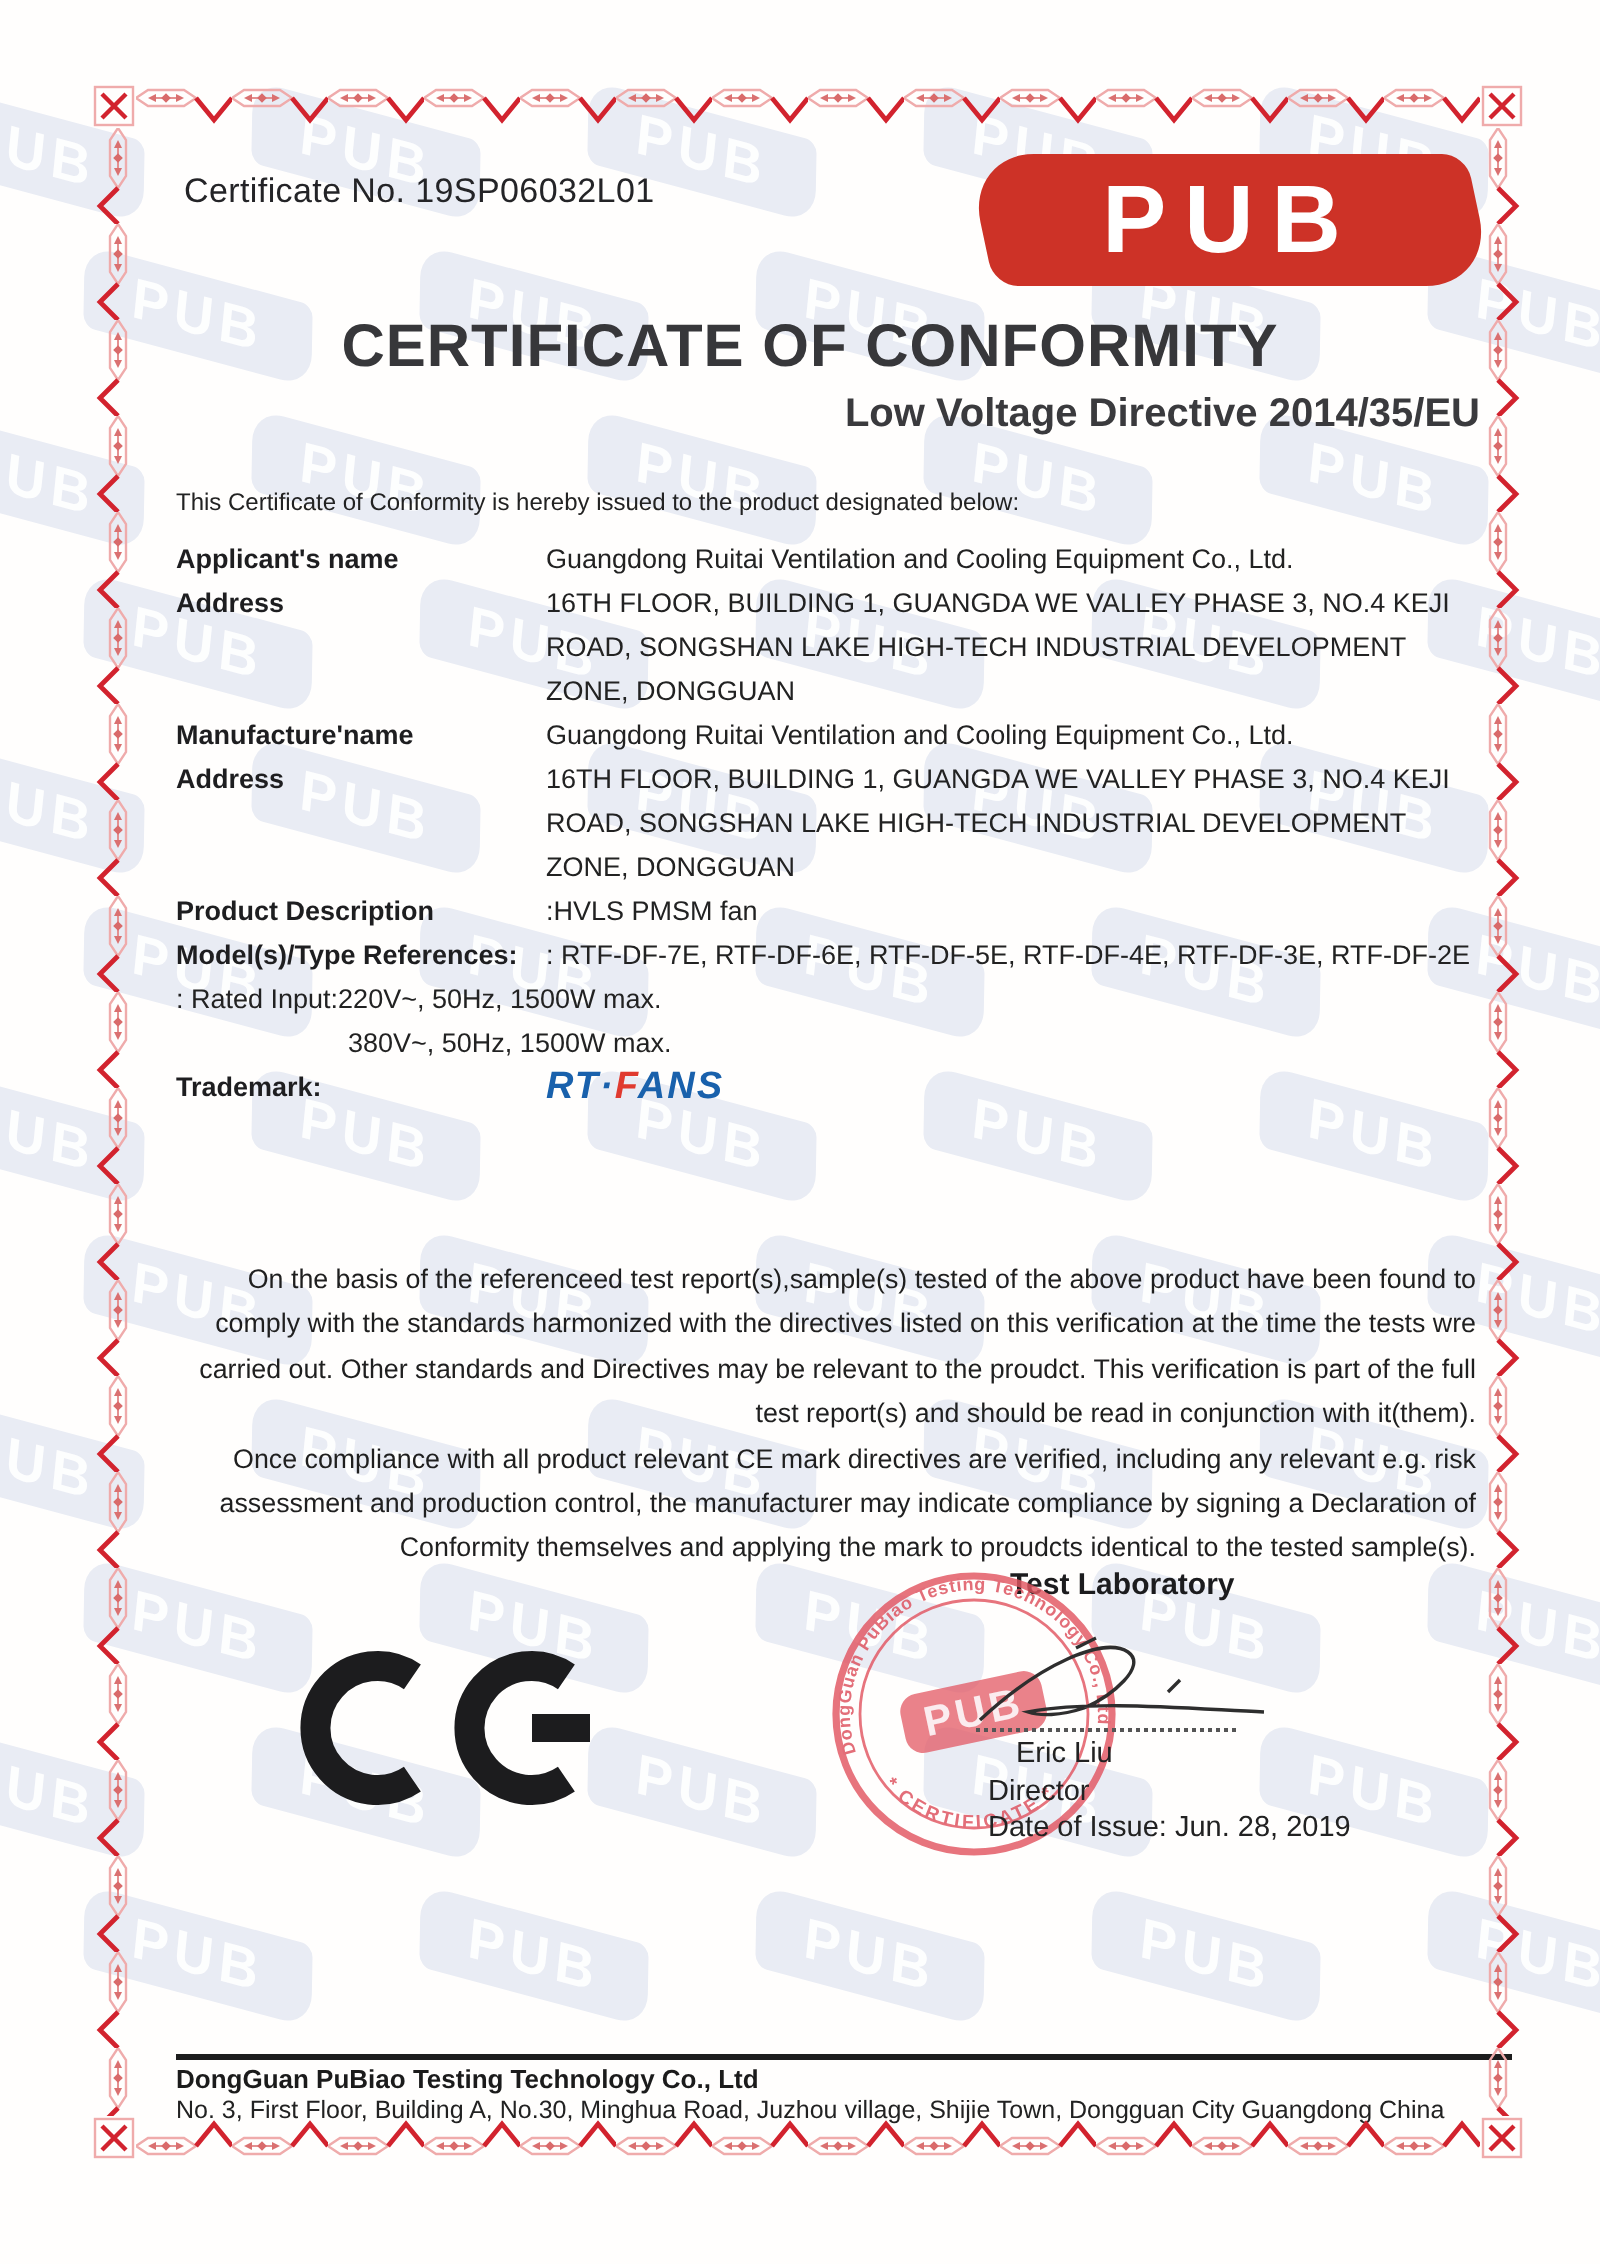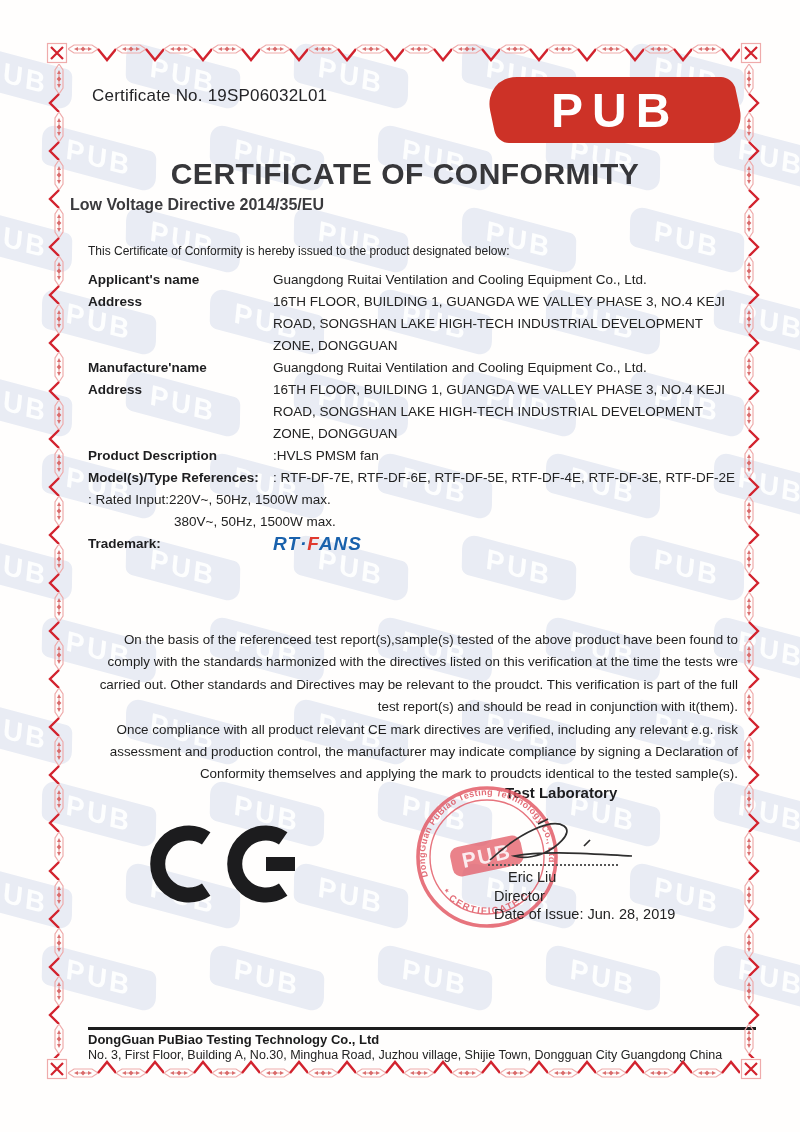--- a/index.html
+++ b/index.html
@@ -21,21 +21,21 @@
 
   #cert-no{left:92px;top:86px;font-size:17px;font-weight:normal;color:#242427;letter-spacing:.2px;}
 
   #pub-logo{left:490px;top:77px;width:250px;height:66px;background:#cd3227;z-index:4;
             border-radius:34px 12px 34px 12px;transform:skewX(12deg);
             display:flex;align-items:center;justify-content:center;}
   #pub-logo span{color:#ffffff;font-weight:bold;font-size:48px;letter-spacing:9px;transform:skewX(-12deg);
                  text-shadow:0 0 1px #cd3227;}
 
   #title{left:70px;top:157px;width:670px;text-align:center;font-size:30px;font-weight:bold;color:#37373a;letter-spacing:.5px;}
-  #subtitle{left:70px;top:196px;width:670px;text-align:left;font-size:16px;font-weight:bold;color:#3a3a3d;}
+  #subtitle{left:70px;top:196px;width:670px;text-align:right;font-size:20px;font-weight:bold;color:#3a3a3d;}
   #intro{left:88px;top:244px;font-size:12px;color:#222;}
 
   #fields{left:88px;top:269px;width:652px;font-size:13.5px;line-height:22px;}
   .field-row{display:flex;align-items:flex-start;}
   .f-label{width:185px;font-weight:bold;color:#1e1e20;flex:none;}
   .f-value{flex:1;color:#222;}
   .indent-params{padding-left:86px;}
   .indent-std{padding-left:8px;}
 
   #tm-logo{font-size:19px;font-weight:bold;font-style:italic;letter-spacing:1px;line-height:22px;}

